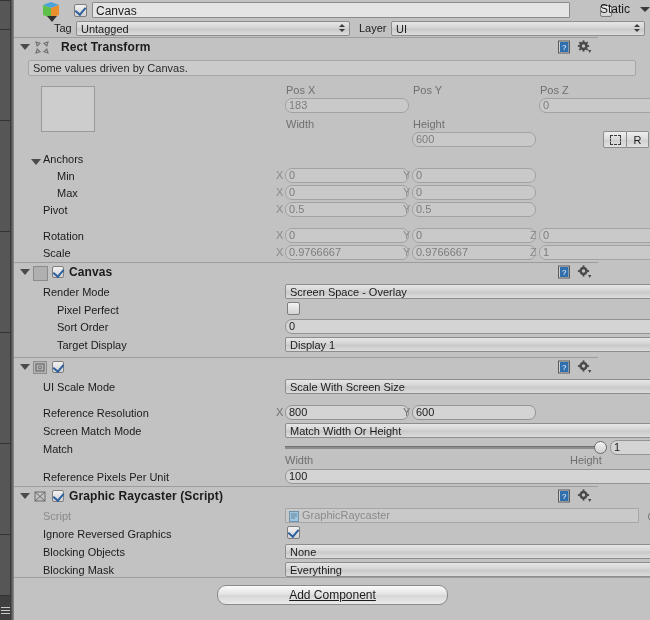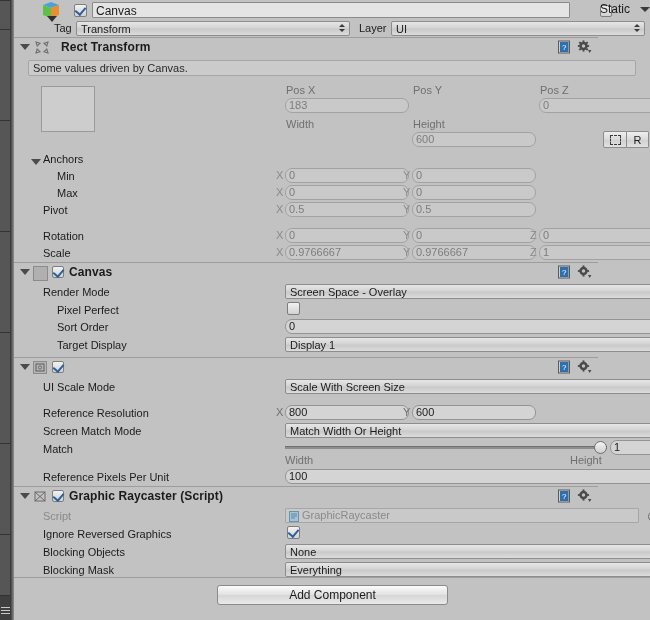--- a/index.html
+++ b/index.html
@@ -112,22 +112,22 @@
     position:absolute;height:15px;box-sizing:border-box;background:#c9c9c9;
     border:1px solid #a6a6a6;border-radius:1px;font-size:11px;line-height:13px;
     padding:0 3px 0 16px;color:#8a8a8a;overflow:hidden;white-space:nowrap;
   }
   .objicon{position:absolute;left:3px;top:2px;width:10px;height:11px;}
   .objdot{position:absolute;width:9px;height:9px;border-radius:50%;border:1px solid #6e6e6e;}
   .objdot:after{content:"";position:absolute;left:2px;top:2px;width:3px;height:3px;border-radius:50%;background:#6e6e6e;}
   .addbtn{
     position:absolute;height:20px;box-sizing:border-box;
     background:linear-gradient(to bottom,#fbfbfb 0%,#e2e2e2 48%,#d6d6d6 52%,#eaeaea 100%);
-    border:1px solid #8a8a8a;border-radius:3px;
-    display:flex;align-items:center;justify-content:center;font-size:12px;color:#1b1b1b;
+    border:1px solid #8a8a8a;border-radius:9px;
+    display:flex;align-items:center;justify-content:center;font-size:12px;color:#1b1b1b;text-decoration:underline;
   }
 </style>
 </head>
 <body>
 
 <div class="root">
 
   <div class="dock">
     <div class="seg" style="top:0px;height:28px;"></div>
     <div class="seg" style="top:29px;height:90px;"></div>
@@ -158,21 +158,21 @@
       <span class="cb big on obj-enable"></span>
       <div class="namefield">Canvas</div>
       <span class="cb staticbox"></span>
       <span class="staticlbl">Static</span>
       <span class="static-arrow"></span>
     </div>
 
     <div class="tagrow">
       <span class="lbl tag-lbl">Tag</span>
       <div class="popup" style="left:62px;top:1px;width:274px;">
-        <span>Transform</span>
+        <span>Untagged</span>
         <span class="updown">
             <i class="u"></i>
             <i class="d"></i>
           </span>
       </div>
       <span class="lbl layer-lbl">Layer</span>
       <div class="popup" style="left:377px;top:1px;width:254px;">
         <span>UI</span>
         <span class="updown">
             <i class="u"></i>

